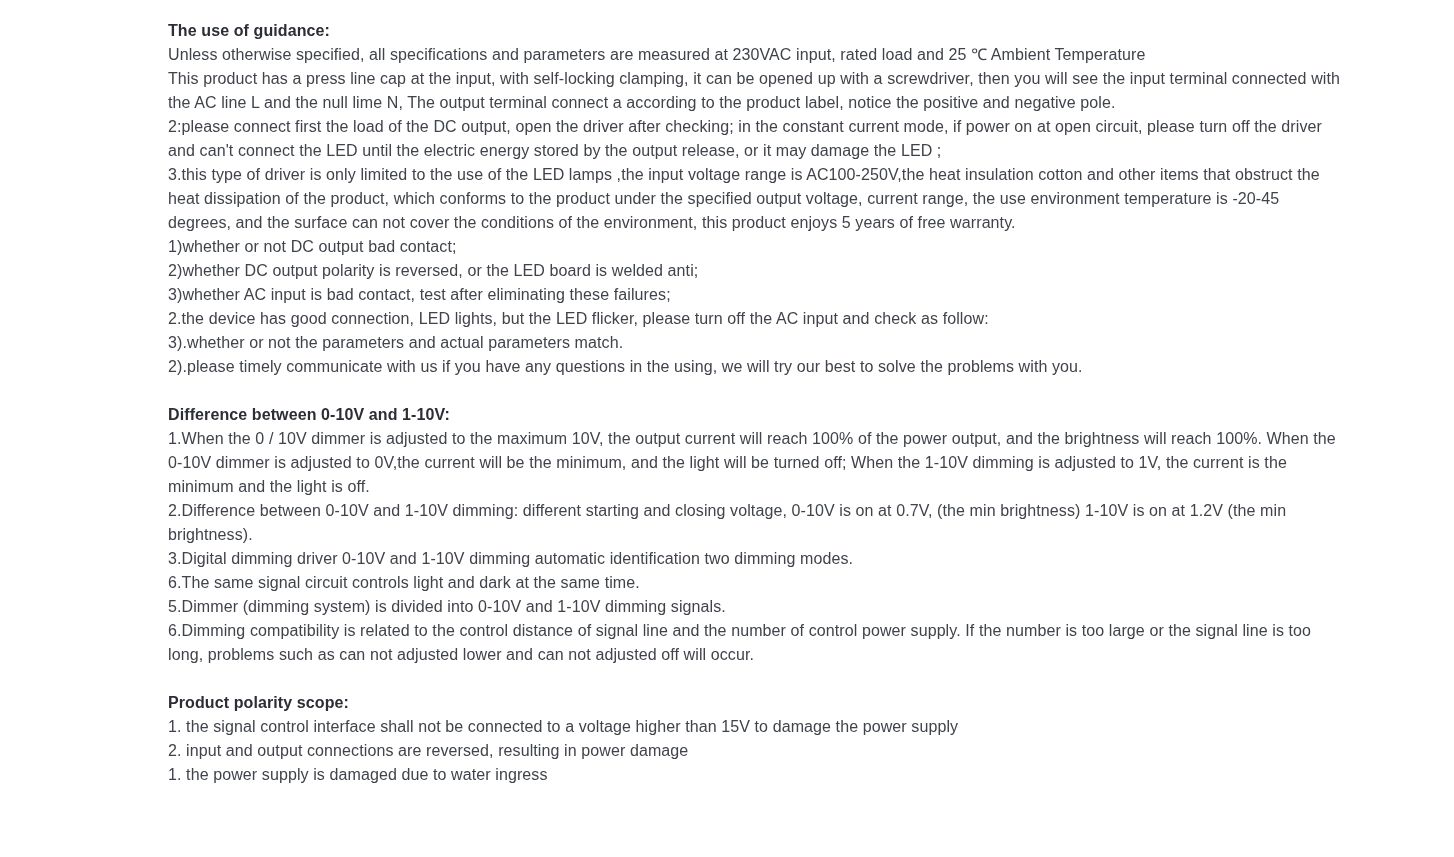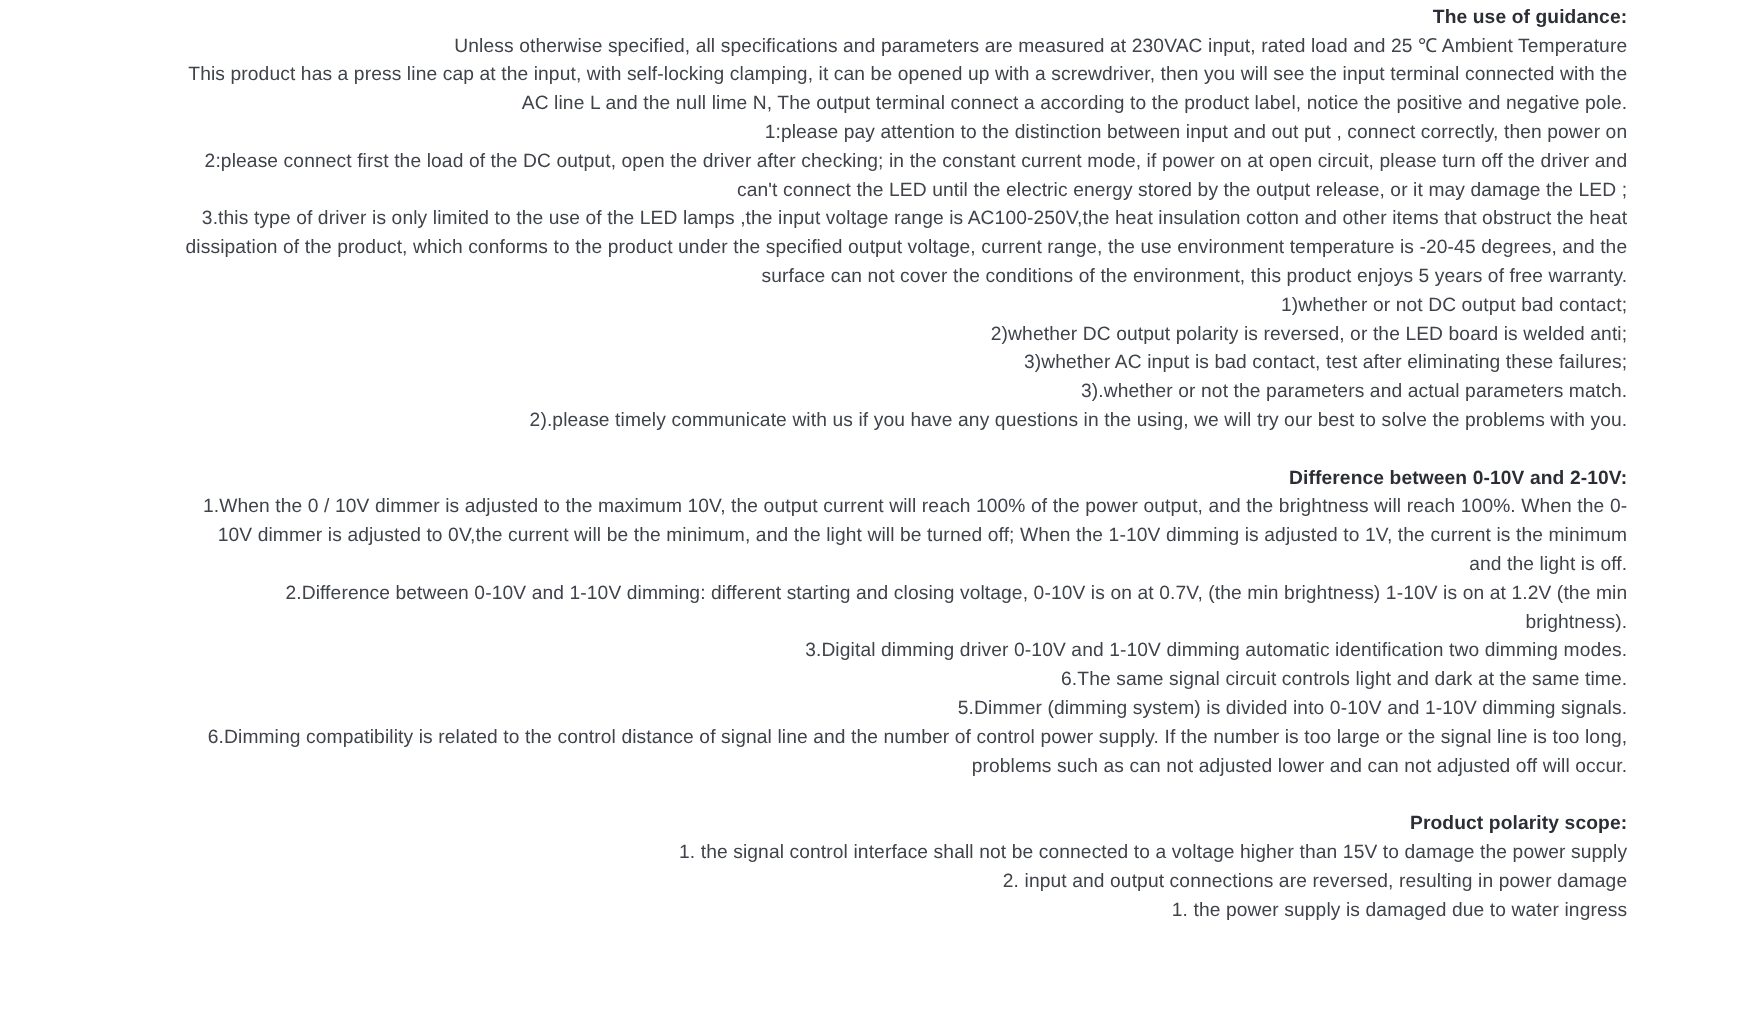--- a/index.html
+++ b/index.html
@@ -16,22 +16,21 @@
   .doc {
     padding: 3px 96px 40px 152px;
     box-sizing: content-box;
     max-width: 1204px;
     color: #3f434a;
     font-size: 16px;
     line-height: 24px;
     letter-spacing: 0.1px;
   }
   .doc section {
-    margin: 0;
-    text-align: right;
+    margin: 16px;
   }
   .doc section + section {
     margin-top: 24px;
   }
   .doc h2 {
     margin: 0;
     font-size: 16px;
     line-height: 24px;
     font-weight: 600;
     color: #2b2e34;
@@ -43,32 +42,32 @@
 </style>
 </head>
 <body>
 
 <main class="doc">
 
   <section>
     <h2>The use of guidance:</h2>
     <p>Unless otherwise specified, all specifications and parameters are measured at 230VAC input, rated load and 25 ℃ Ambient Temperature</p>
     <p>This product has a press line cap at the input, with self-locking clamping, it can be opened up with a screwdriver, then you will see the input terminal connected with the AC line L and the null lime N, The output terminal connect a according to the product label, notice the positive and negative pole.</p>
-    <p>1:please pay attention to the distinction between input and out put , connect correctly, then power on</p>
     <p>2:please connect first the load of the DC output, open the driver after checking; in the constant current mode, if power on at open circuit, please turn off the driver and can't connect the LED until the electric energy stored by the output release, or it may damage the LED ;</p>
     <p>3.this type of driver is only limited to the use of the LED lamps ,the input voltage range is AC100-250V,the heat insulation cotton and other items that obstruct the heat dissipation of the product, which conforms to the product under the specified output voltage, current range, the use environment temperature is -20-45 degrees, and the surface can not cover the conditions of the environment, this product enjoys 5 years of free warranty.</p>
     <p>1)whether or not DC output bad contact;</p>
     <p>2)whether DC output polarity is reversed, or the LED board is welded anti;</p>
     <p>3)whether AC input is bad contact, test after eliminating these failures;</p>
+    <p>2.the device has good connection, LED lights, but the LED flicker, please turn off the AC input and check as follow:</p>
     <p>3).whether or not the parameters and actual parameters match.</p>
     <p>2).please timely communicate with us if you have any questions in the using, we will try our best to solve the problems with you.</p>
   </section>
 
   <section>
-    <h2>Difference between 0-10V and 2-10V:</h2>
+    <h2>Difference between 0-10V and 1-10V:</h2>
     <p>1.When the 0 / 10V dimmer is adjusted to the maximum 10V, the output current will reach 100% of the power output, and the brightness will reach 100%. When the 0-10V dimmer is adjusted to 0V,the current will be the minimum, and the light will be turned off; When the 1-10V dimming is adjusted to 1V, the current is the minimum and the light is off.</p>
     <p>2.Difference between 0-10V and 1-10V dimming: different starting and closing voltage, 0-10V is on at 0.7V, (the min brightness) 1-10V is on at 1.2V (the min brightness).</p>
     <p>3.Digital dimming driver 0-10V and 1-10V dimming automatic identification two dimming modes.</p>
     <p>6.The same signal circuit controls light and dark at the same time.</p>
     <p>5.Dimmer (dimming system) is divided into 0-10V and 1-10V dimming signals.</p>
     <p>6.Dimming compatibility is related to the control distance of signal line and the number of control power supply. If the number is too large or the signal line is too long, problems such as can not adjusted lower and can not adjusted off will occur.</p>
   </section>
 
   <section>
     <h2>Product polarity scope:</h2>

